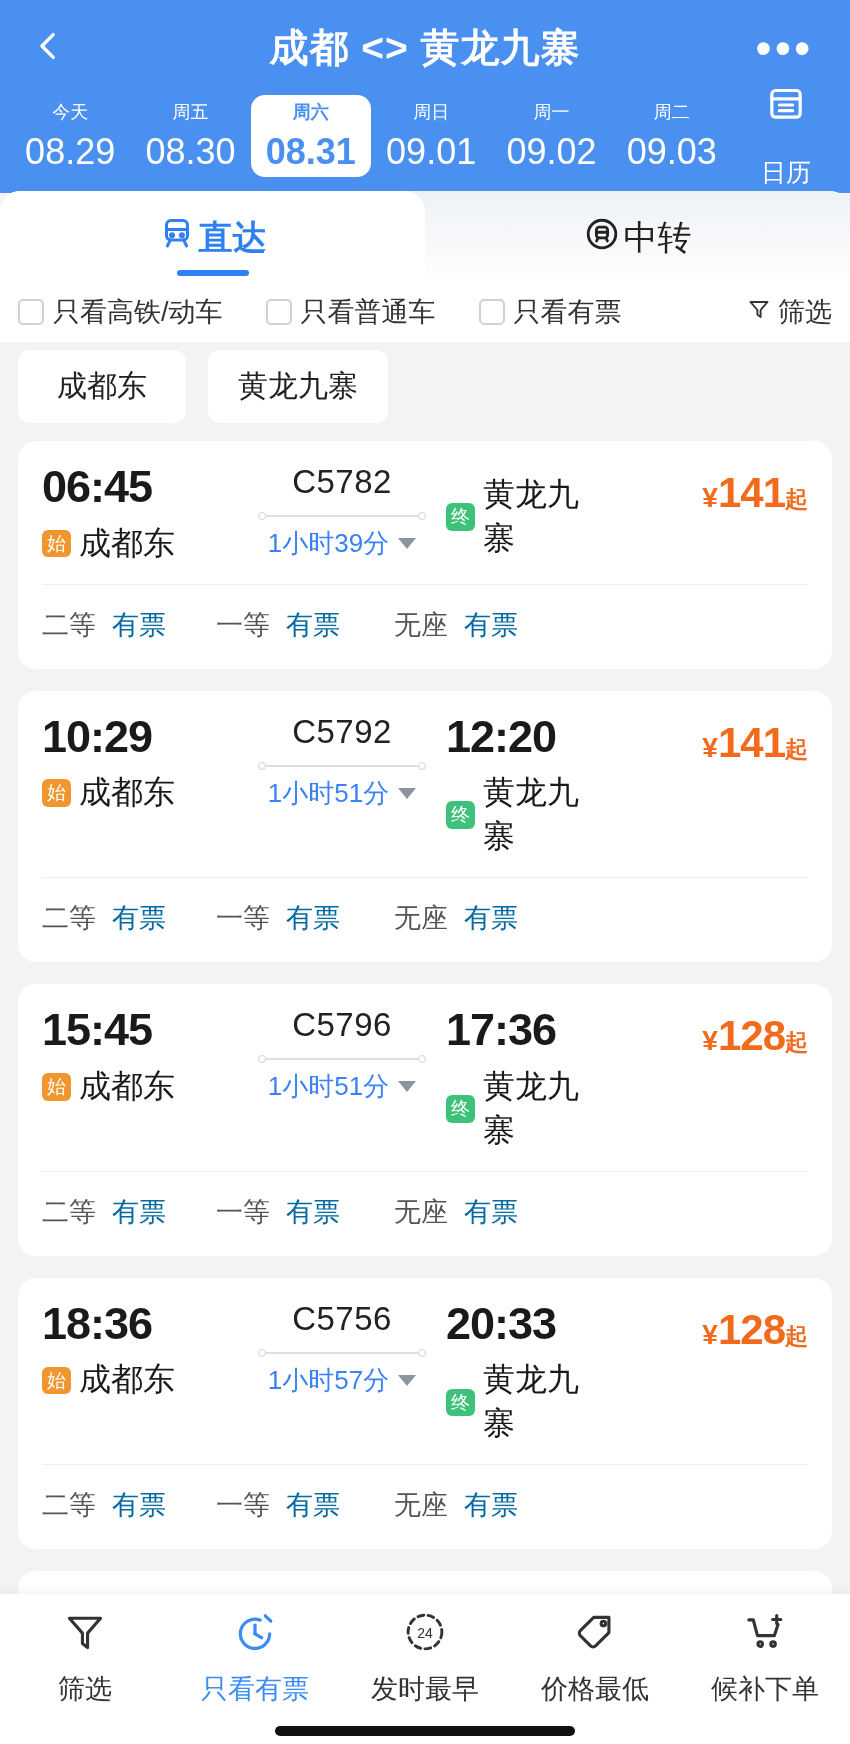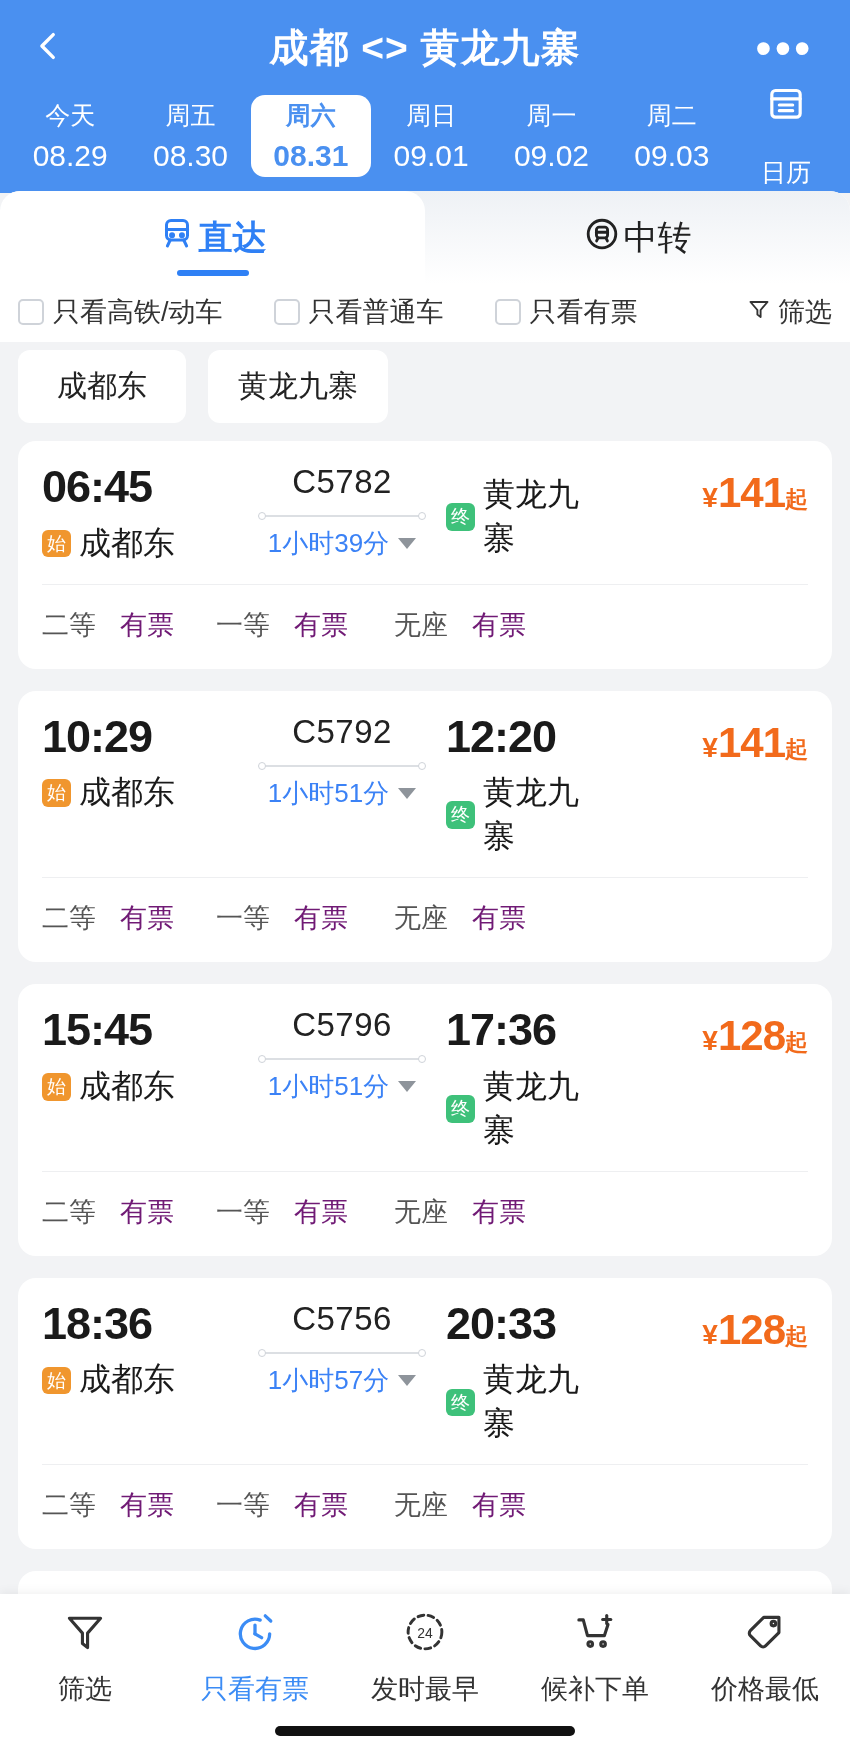--- a/index.html
+++ b/index.html
@@ -60,22 +60,22 @@
   .date-item {
     flex:1;
     display:flex;
     flex-direction:column;
     align-items:center;
     justify-content:center;
     color:#fff;
     border-radius:14px;
     padding:6px 0;
   }
-  .date-item .dow { font-size:25px; margin-bottom:7px; }
-  .date-item .dnum { font-size:30px; font-weight:500; }
+  .date-item .dow { font-size:18px; margin-bottom:7px; }
+  .date-item .dnum { font-size:36px; font-weight:500; }
   .date-item.active {
     background:#ffffff;
     color:#4a90f0;
   }
   .date-item.active .dow,
   .date-item.active .dnum { color:#4a90f0; font-weight:bold; }
   .cal-btn {
     width:108px;
     display:flex;
     flex-direction:column;
@@ -124,21 +124,21 @@
     border-radius:3px;
   }
   .tab svg { width:36px; height:36px; }
 
   
   .filters {
     display:flex;
     align-items:center;
     padding:10px 18px 12px 18px;
     background:#fff;
-    gap:9px;
+    gap:1px;
   }
   .chk-item {
     display:flex;
     align-items:center;
     gap:9px;
     margin-right:42px;
     font-size:27px;
     color:#333;
   }
   .chk-box {
@@ -281,21 +281,21 @@
   }
   .seats {
     display:flex;
     padding:22px 0 16px 0;
   }
   .seat {
     font-size:27px;
     color:#555;
     white-space:nowrap;
   }
-  .seat .avail { color:#701a75; margin-left:24px; }
+  .seat .avail { color:#0369a1; margin-left:16px; }
   .seat:nth-child(1) { width:174px; }
   .seat:nth-child(2) { width:178px; }
 
   
   .card.partial { padding-bottom:0; margin-bottom:0; height:118px; overflow:hidden; }
 
   
   .bottom-bar {
     position:absolute;
     left:0; bottom:0;
@@ -656,32 +656,32 @@
       <svg viewBox="0 0 24 24" fill="none" stroke="currentColor" stroke-width="1.6" stroke-linecap="round">
         <circle cx="12" cy="12" r="9.2" stroke-dasharray="3.2 2.4"></circle>
         <text x="12" y="15.3" font-size="7.6" text-anchor="middle" fill="currentColor" stroke="none" font-family="Liberation Sans, sans-serif">24</text>
       </svg>
     </span>
     <span>发时最早</span>
   </div>
   <div class="bottom-item">
     <span>
       <svg viewBox="0 0 24 24" fill="none" stroke="currentColor" stroke-width="1.7" stroke-linecap="round" stroke-linejoin="round">
+        <path d="M19.6 12.3 12.3 19.6a1.9 1.9 0 0 1-2.7 0l-5.6-5.6a1.9 1.9 0 0 1 0-2.7l7.3-7.3 8.3 0z"></path>
+        <circle cx="16.6" cy="7.4" r="1.25"></circle>
+      </svg>
+    </span>
+    <span>价格最低</span>
+  </div>
+  <div class="bottom-item">
+    <span>
+      <svg viewBox="0 0 24 24" fill="none" stroke="currentColor" stroke-width="1.7" stroke-linecap="round" stroke-linejoin="round">
         <path d="M3.2 5.4h2.4l2.3 8.6h9.2l2-6.1"></path>
         <circle cx="9.4" cy="18.6" r="1.25"></circle>
         <circle cx="16.4" cy="18.6" r="1.25"></circle>
         <line x1="18.4" y1="3" x2="18.4" y2="7.4"></line>
         <line x1="16.2" y1="5.2" x2="20.6" y2="5.2"></line>
       </svg>
     </span>
     <span>候补下单</span>
   </div>
-  <div class="bottom-item">
-    <span>
-      <svg viewBox="0 0 24 24" fill="none" stroke="currentColor" stroke-width="1.7" stroke-linecap="round" stroke-linejoin="round">
-        <path d="M19.6 12.3 12.3 19.6a1.9 1.9 0 0 1-2.7 0l-5.6-5.6a1.9 1.9 0 0 1 0-2.7l7.3-7.3 8.3 0z"></path>
-        <circle cx="16.6" cy="7.4" r="1.25"></circle>
-      </svg>
-    </span>
-    <span>价格最低</span>
-  </div>
   <div class="home-indicator"></div>
 </div>
 
 </body></html>

